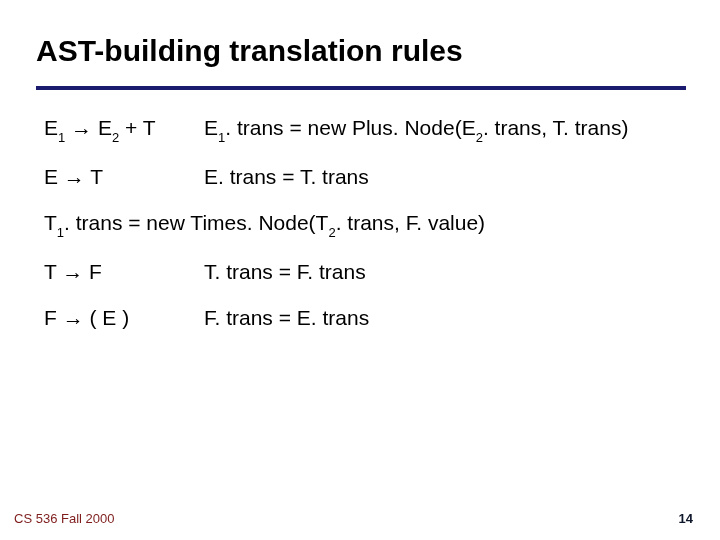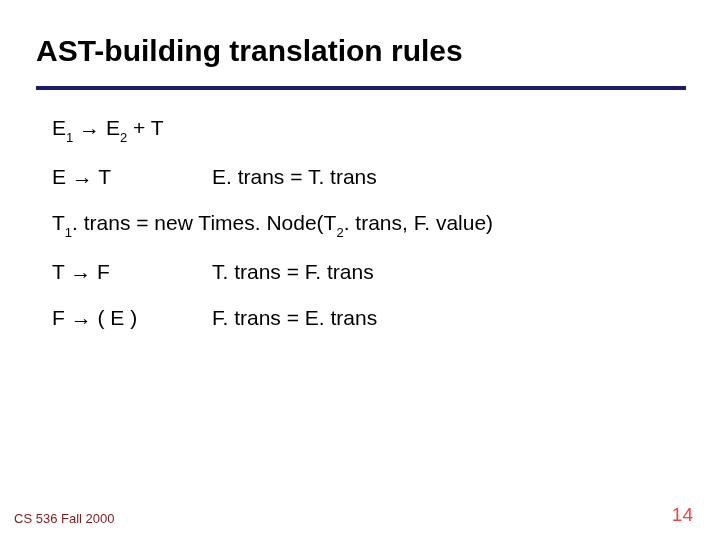--- a/index.html
+++ b/index.html
@@ -30,21 +30,21 @@
   .rule-hr {
     position: absolute;
     left: 36px;
     top: 86px;
     width: 650px;
     height: 4px;
     background: #1a1a6e;
   }
   .rules {
     position: absolute;
-    left: 52px;
+    left: 44px;
     top: 116px;
     width: 640px;
   }
   .row {
     display: flex;
     align-items: baseline;
     margin-bottom: 22px;
     font-size: 21px;
     color: #000;
   }
@@ -67,34 +67,36 @@
     position: absolute;
     left: 14px;
     bottom: 14px;
     font-size: 13px;
     color: #7f1d1d;
   }
   .footer-right {
     position: absolute;
     right: 6px;
     bottom: 14px;
-    font-size: 19px;
-    color: #ef4444;
+    font-size: 13px;
+    color: #0f172a;
+    font-weight: bold;
   }
 </style>
 </head>
 <body>
 
 <div class="slide">
   <div class="title">AST-building translation rules</div>
   <div class="rule-hr"></div>
 
   <div class="rules" id="rules-container">
       <div class="row">
         <div class="lhs"><span>E</span><span class="sub">1</span><span> → E</span><span class="sub">2</span><span> + T</span></div>
+        <div class="rhs"><span>E</span><span class="sub">1</span><span>. trans = new Plus. Node(E</span><span class="sub">2</span><span>. trans, T. trans)</span></div>
       </div>
       <div class="row">
         <div class="lhs"><span>E → T</span></div>
         <div class="rhs"><span>E. trans = T. trans</span></div>
       </div>
       <div class="row">
         <div class="rhs"><span>T</span><span class="sub">1</span><span>. trans = new Times. Node(T</span><span class="sub">2</span><span>. trans, F. value)</span></div>
       </div>
       <div class="row">
         <div class="lhs"><span>T → F</span></div>

